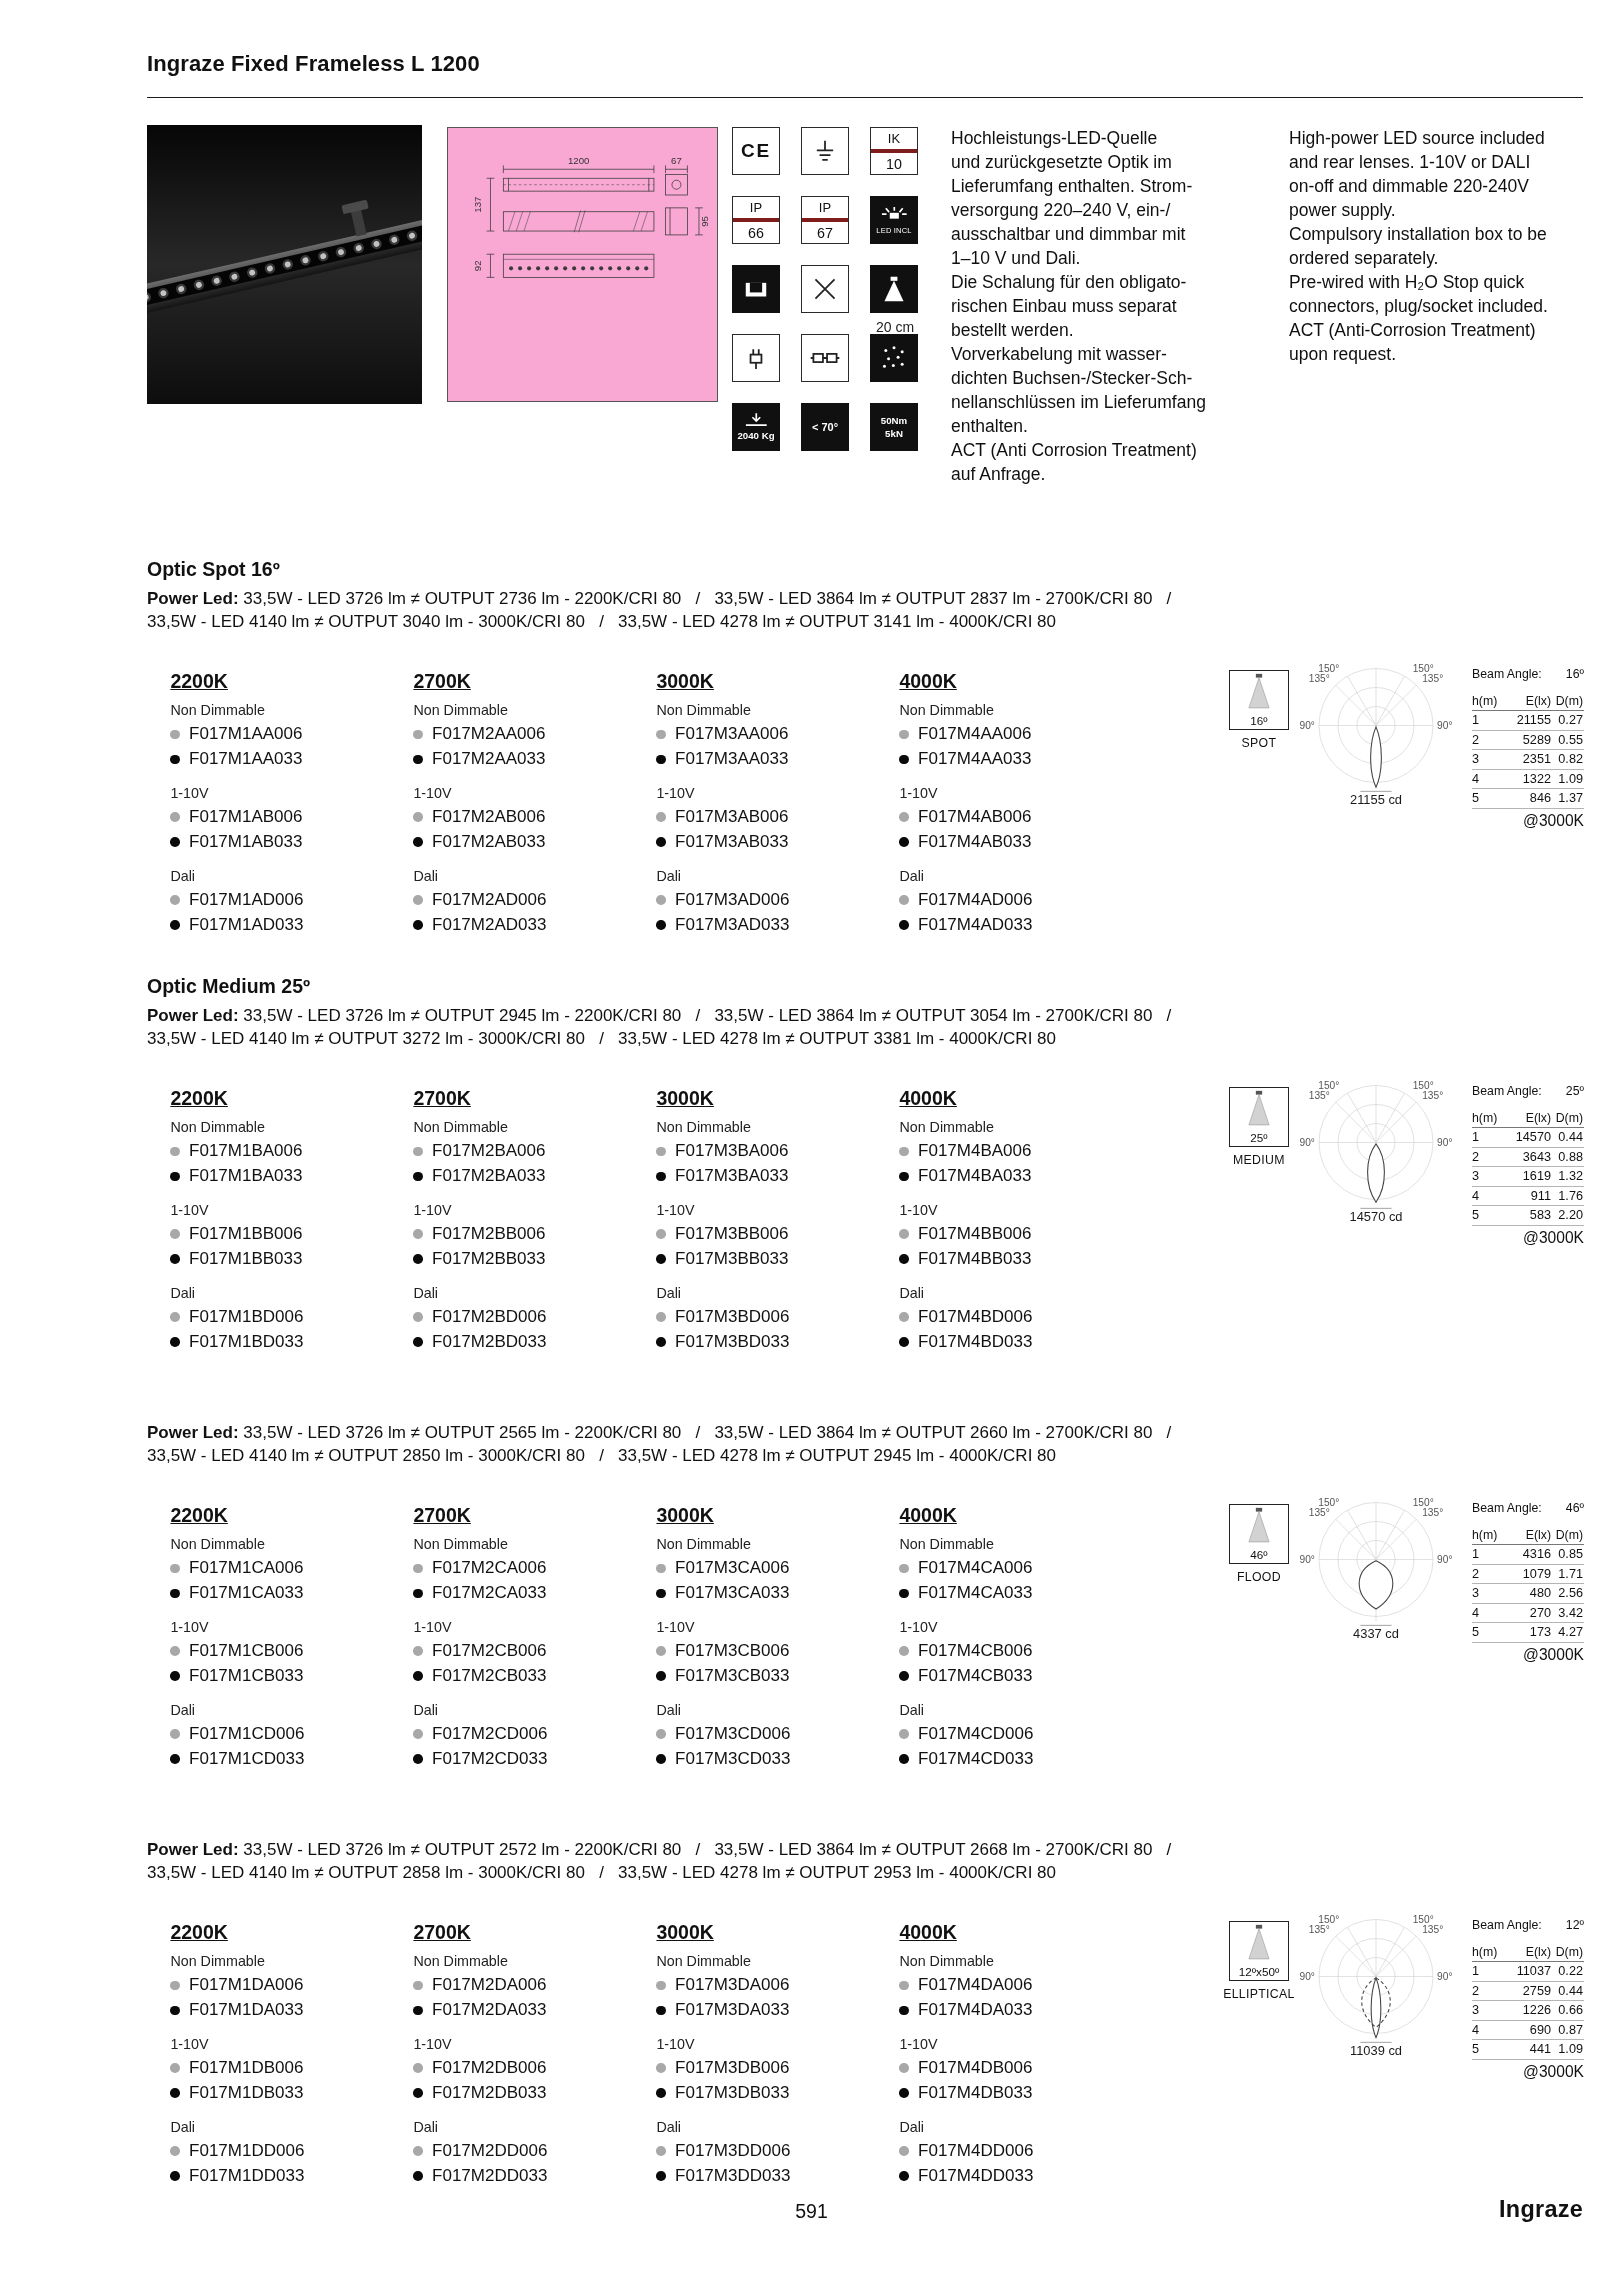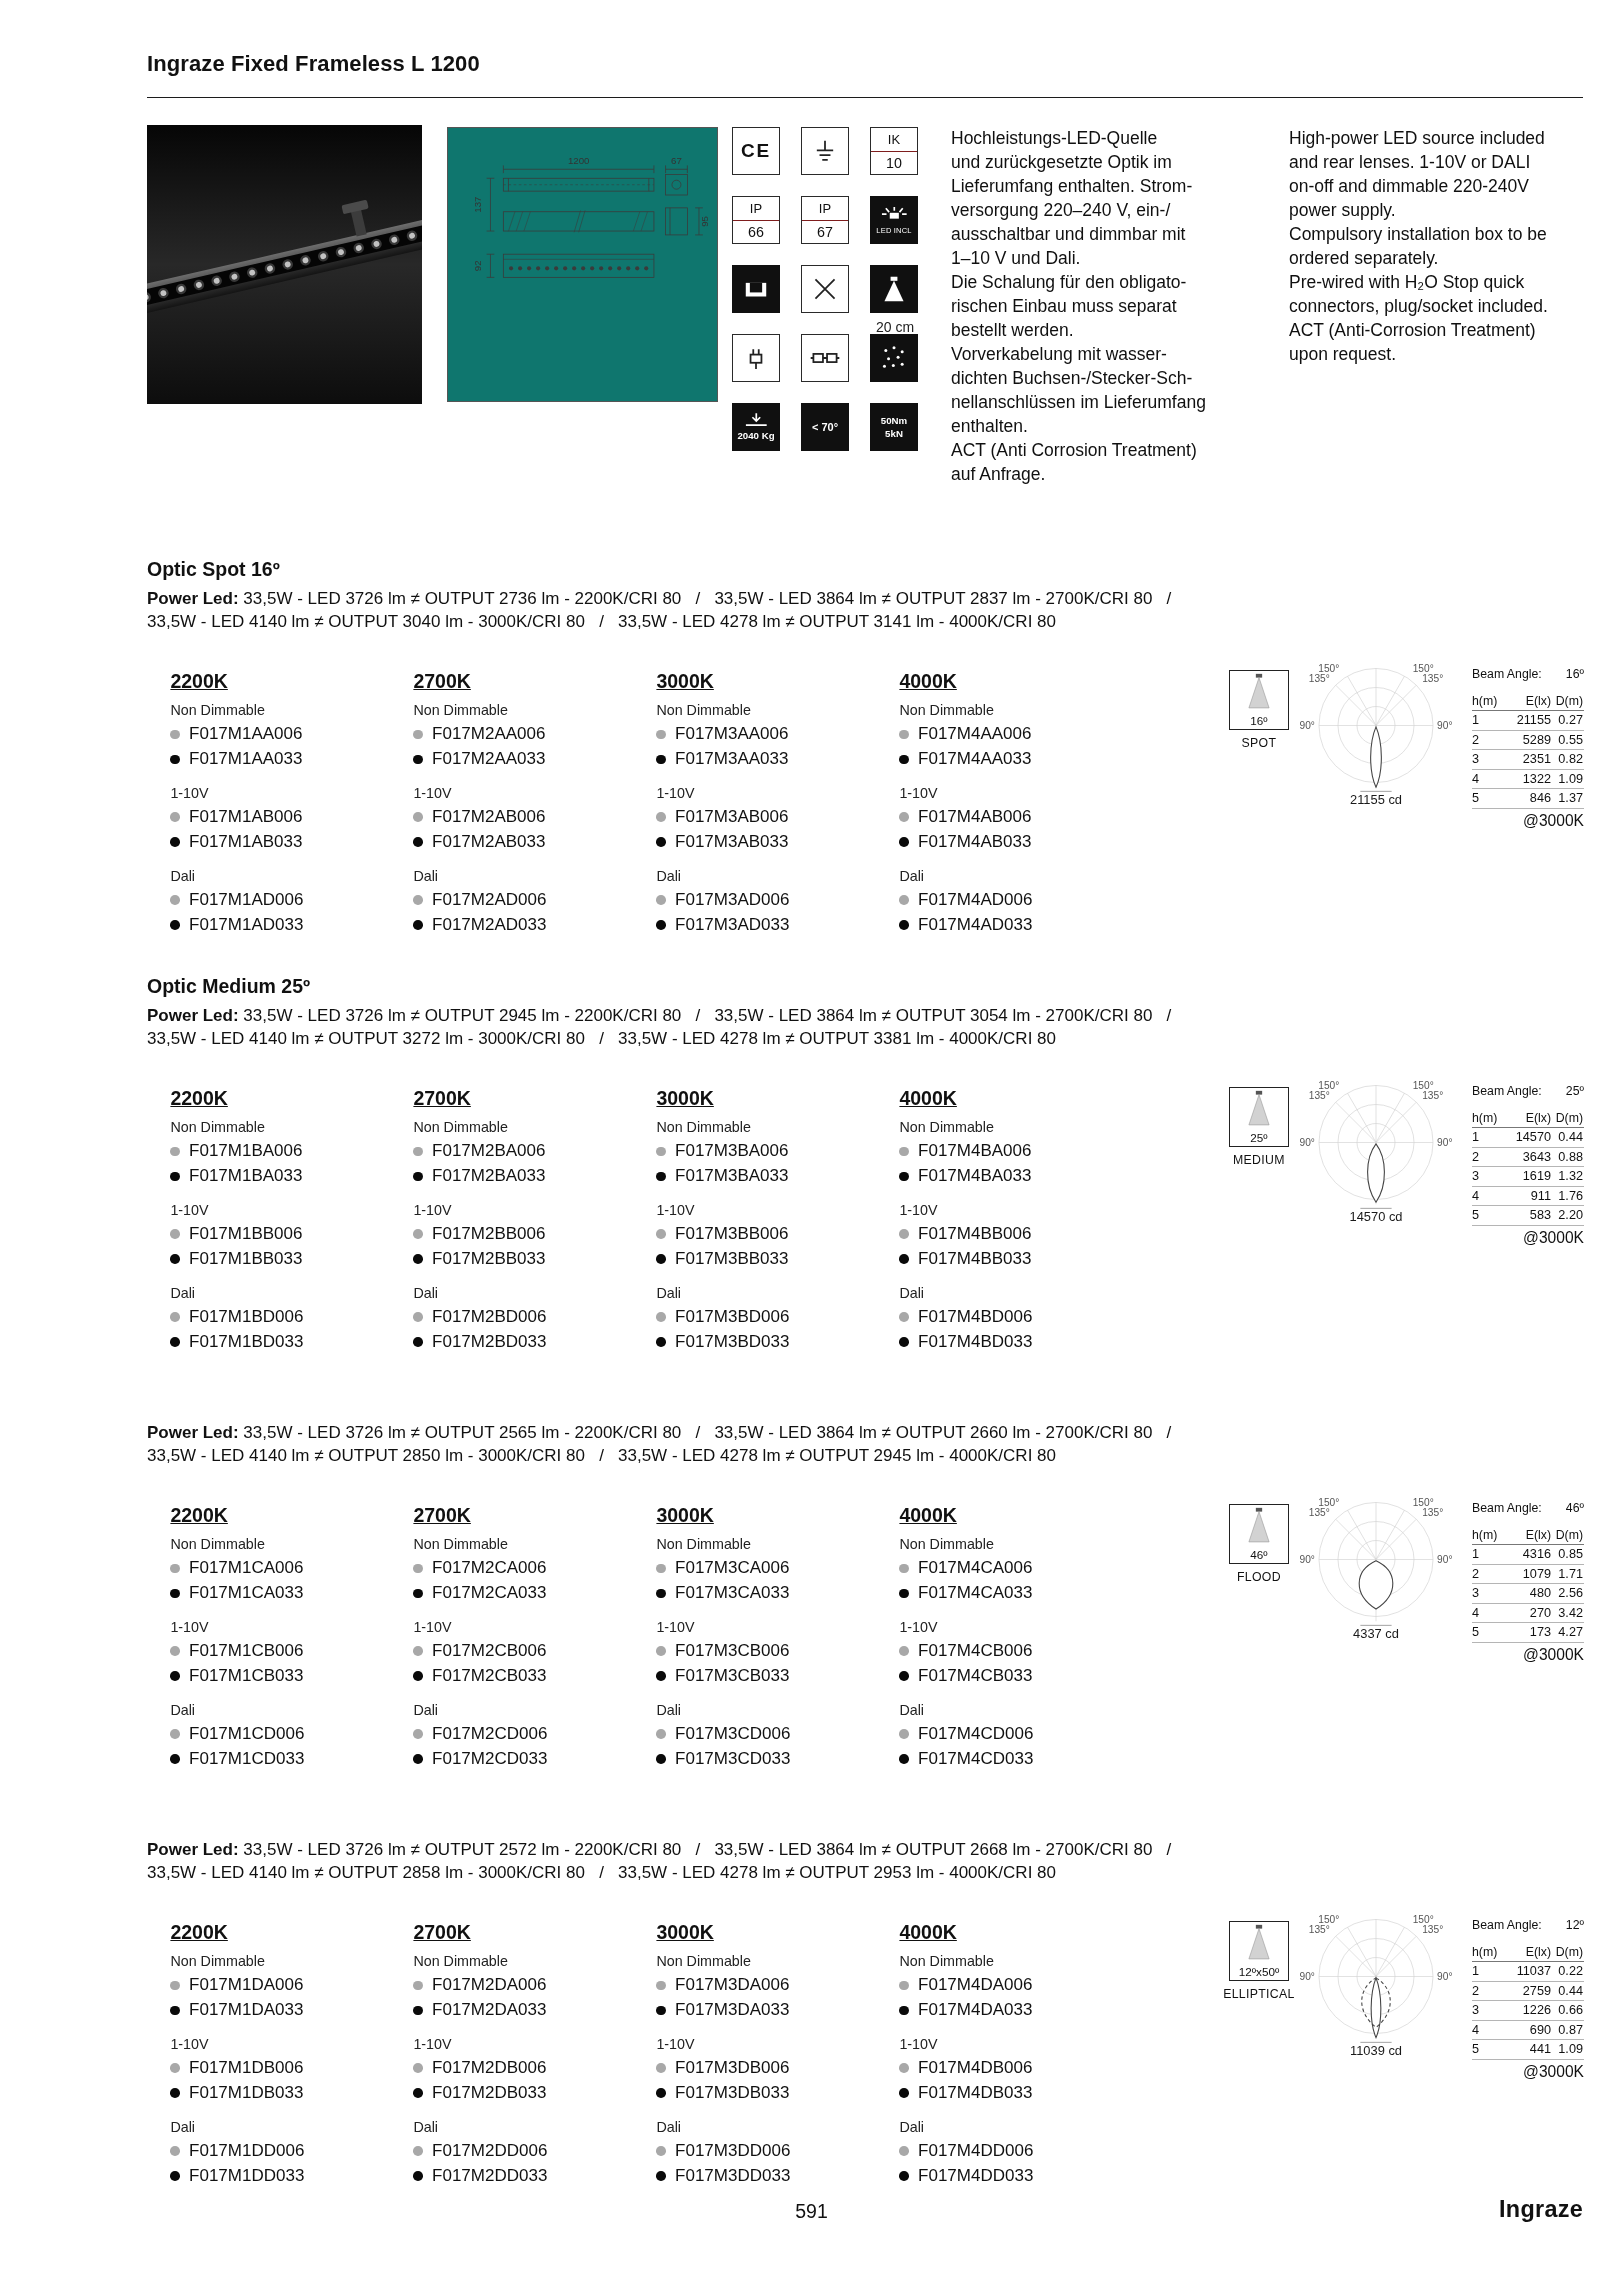--- a/index.html
+++ b/index.html
@@ -9,36 +9,36 @@
          font-family:"Liberation Sans","DejaVu Sans",sans-serif; color:#111; }
   .page { position:absolute; inset:0; }
 
   
   .title { position:absolute; left:147px; top:51px; font-size:22px; font-weight:bold; letter-spacing:0.1px; }
   .rule  { position:absolute; left:147px; top:97px; width:1436px; border-top:1.3px solid #1c1c1c; }
 
   
   .photo { position:absolute; left:147px; top:125px; width:275px; height:279px; background:#0c0c0c; }
   .photo svg { width:100%; height:100%; display:block; }
-  .tech  { position:absolute; left:447px; top:127px; width:271px; height:275px; border:0.6px solid #555; background:#0f766e; }
+  .tech  { position:absolute; left:447px; top:127px; width:271px; height:275px; border:0.6px solid #555; background:#f9a8d4; }
   .tech svg { width:100%; height:100%; display:block; }
   .tech text { font-family:"Liberation Sans","DejaVu Sans",sans-serif; }
 
   .icon-grid { position:absolute; left:732px; top:127px; display:grid;
                grid-template-columns:repeat(3,48px); gap:21px 21px; }
   .cell { width:48px; height:48px; border:1px solid #2a2a2a; background:#fff; position:relative;
           display:flex; flex-direction:column; align-items:center; justify-content:center; }
   .cell.dark { background:#101010; border-color:#101010; color:#fff; }
   .cell svg { display:block; }
   .ln  { stroke:#222; stroke-width:2.6; fill:none; width:30px; height:30px; }
   .lnw { stroke:#fff; stroke-width:2.6; fill:none; }
   .ce-text { font-size:19px; font-weight:600; letter-spacing:1.9px; }
   .cell.split { padding:0; }
   .sp-top { flex:1; width:100%; display:flex; align-items:center; justify-content:center;
-            font-size:13px; border-bottom:1px solid #7f1d1d; }
+            font-size:13px; border-bottom:4px solid #7f1d1d; }
   .sp-bot { flex:1; width:100%; display:flex; align-items:center; justify-content:center; font-size:14.3px; }
   .cell-cap  { font-size:7.5px; margin-top:1.9px; letter-spacing:0.2px; }
   .cell-cap2 { font-size:9.7px; line-height:13px; font-weight:600; }
   .cell-mid  { font-size:11px; font-weight:600; }
   .above-label { position:absolute; top:-16px; left:-6.5px; width:61px; text-align:center;
                  color:#222; font-size:14px; }
 
   .de-text, .en-text { position:absolute; top:126px; font-size:17.5px; line-height:24px;
                        white-space:pre-line; color:#101010; }
   .de-text { left:951px; width:299px; }

